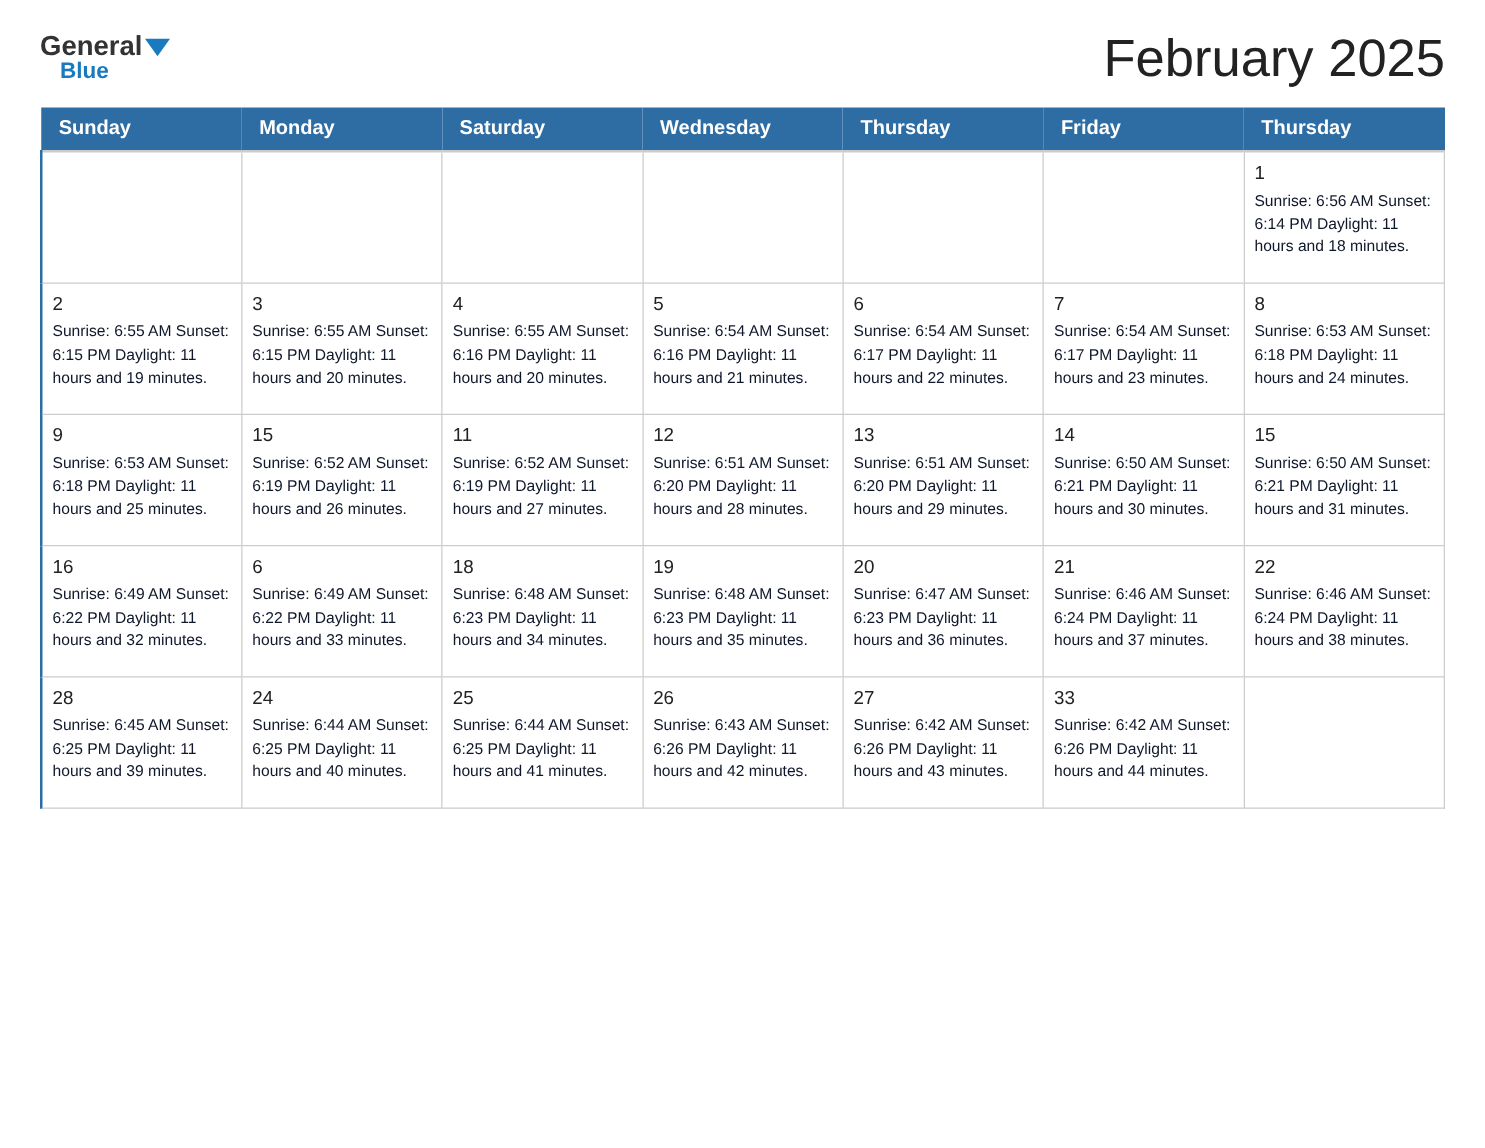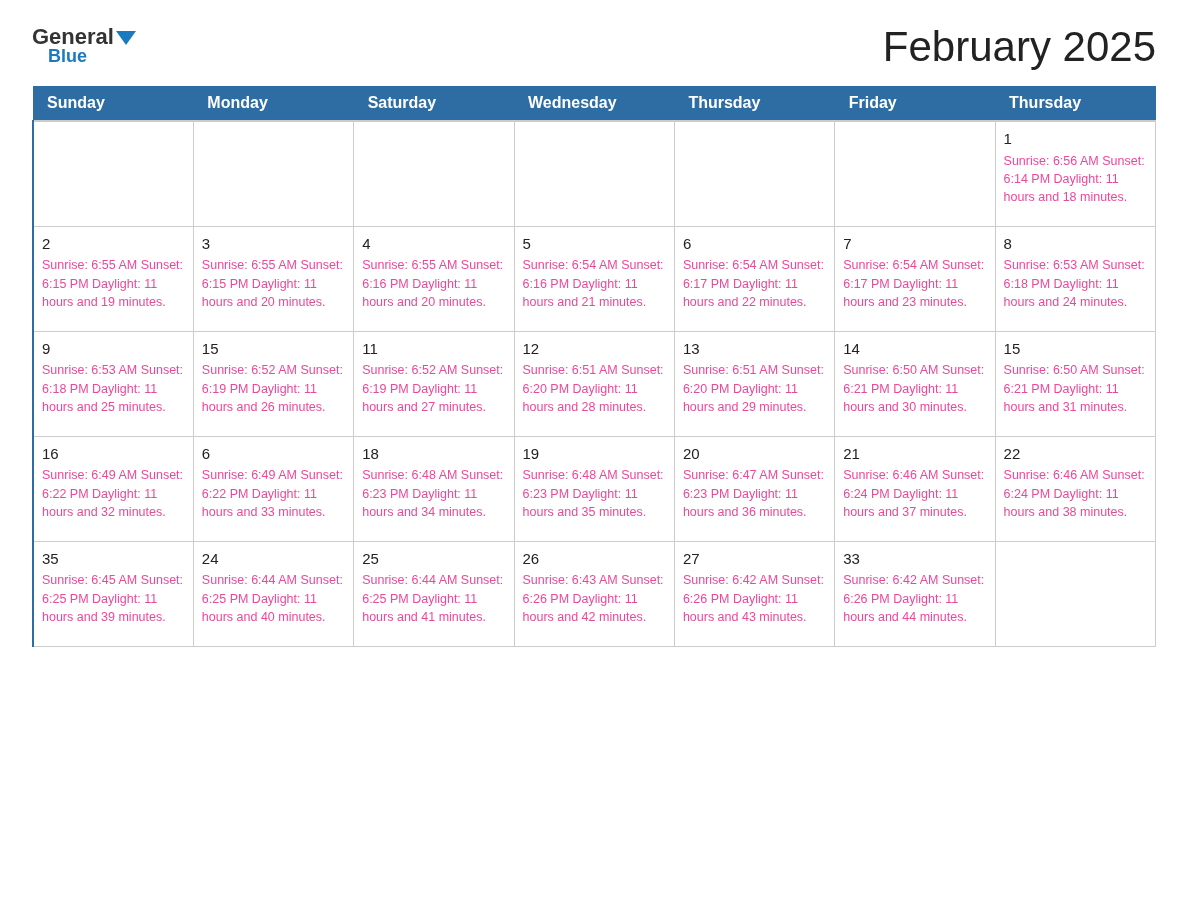--- a/index.html
+++ b/index.html
@@ -91,21 +91,21 @@
       font-weight: normal;
       color: #222;
       display: block;
       margin-bottom: 2px;
     }
     .empty-cell {
       background: #fff;
     }
     .day-info {
       font-size: 12.5px;
-      color: #ec4899;
+      color: #0f172a;
     }
   </style>
 </head>
 <body>
 
 <div class="header">
   <div class="logo">
     <div class="logo-text">
       <span class="logo-general">General</span>
       <span class="logo-triangle"></span>
@@ -271,21 +271,21 @@
         </td>
         <td>
           <span class="day-num">22</span>
           <div class="day-info">Sunrise: 6:46 AM
 Sunset: 6:24 PM
 Daylight: 11 hours and 38 minutes.</div>
         </td>
       </tr>
       <tr>
         <td>
-          <span class="day-num">35</span>
+          <span class="day-num">28</span>
           <div class="day-info">Sunrise: 6:45 AM
 Sunset: 6:25 PM
 Daylight: 11 hours and 39 minutes.</div>
         </td>
         <td>
           <span class="day-num">24</span>
           <div class="day-info">Sunrise: 6:44 AM
 Sunset: 6:25 PM
 Daylight: 11 hours and 40 minutes.</div>
         </td>

